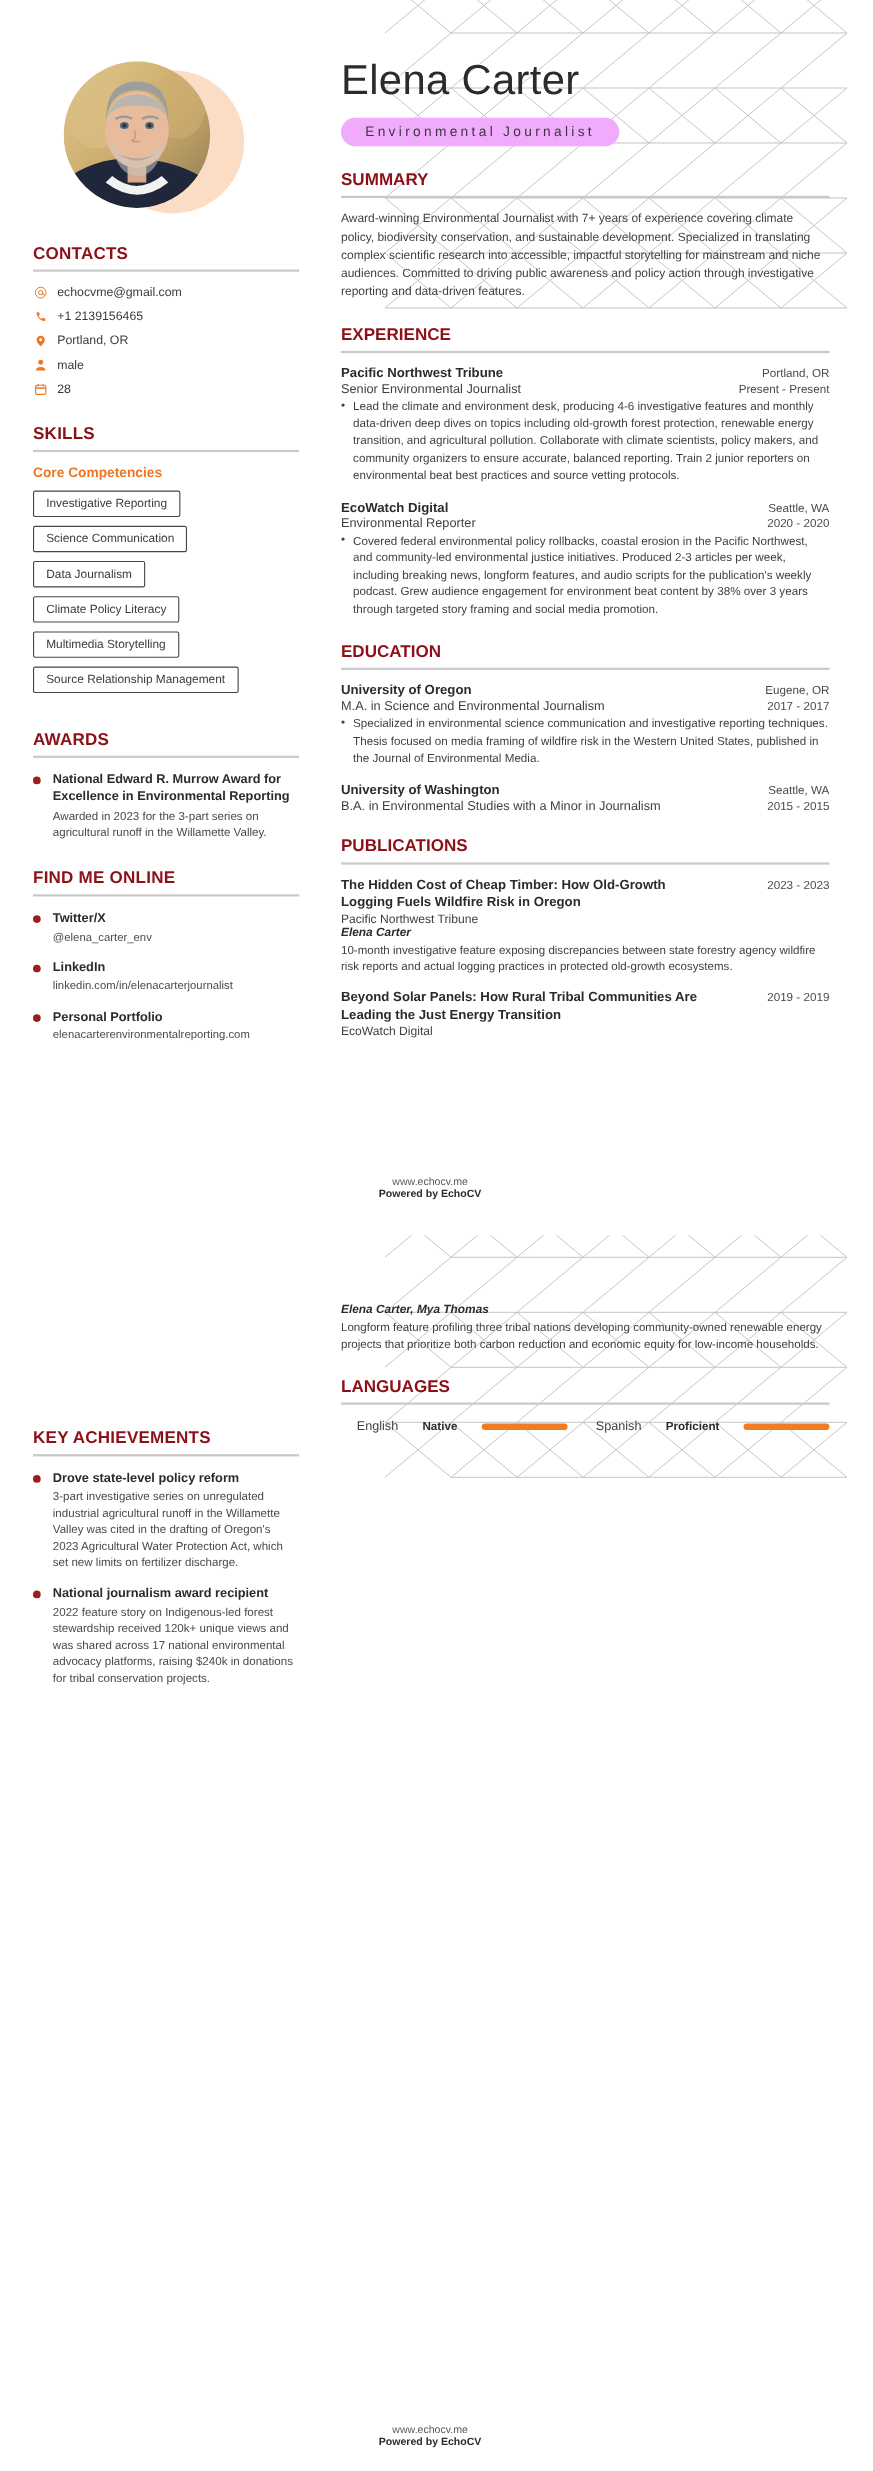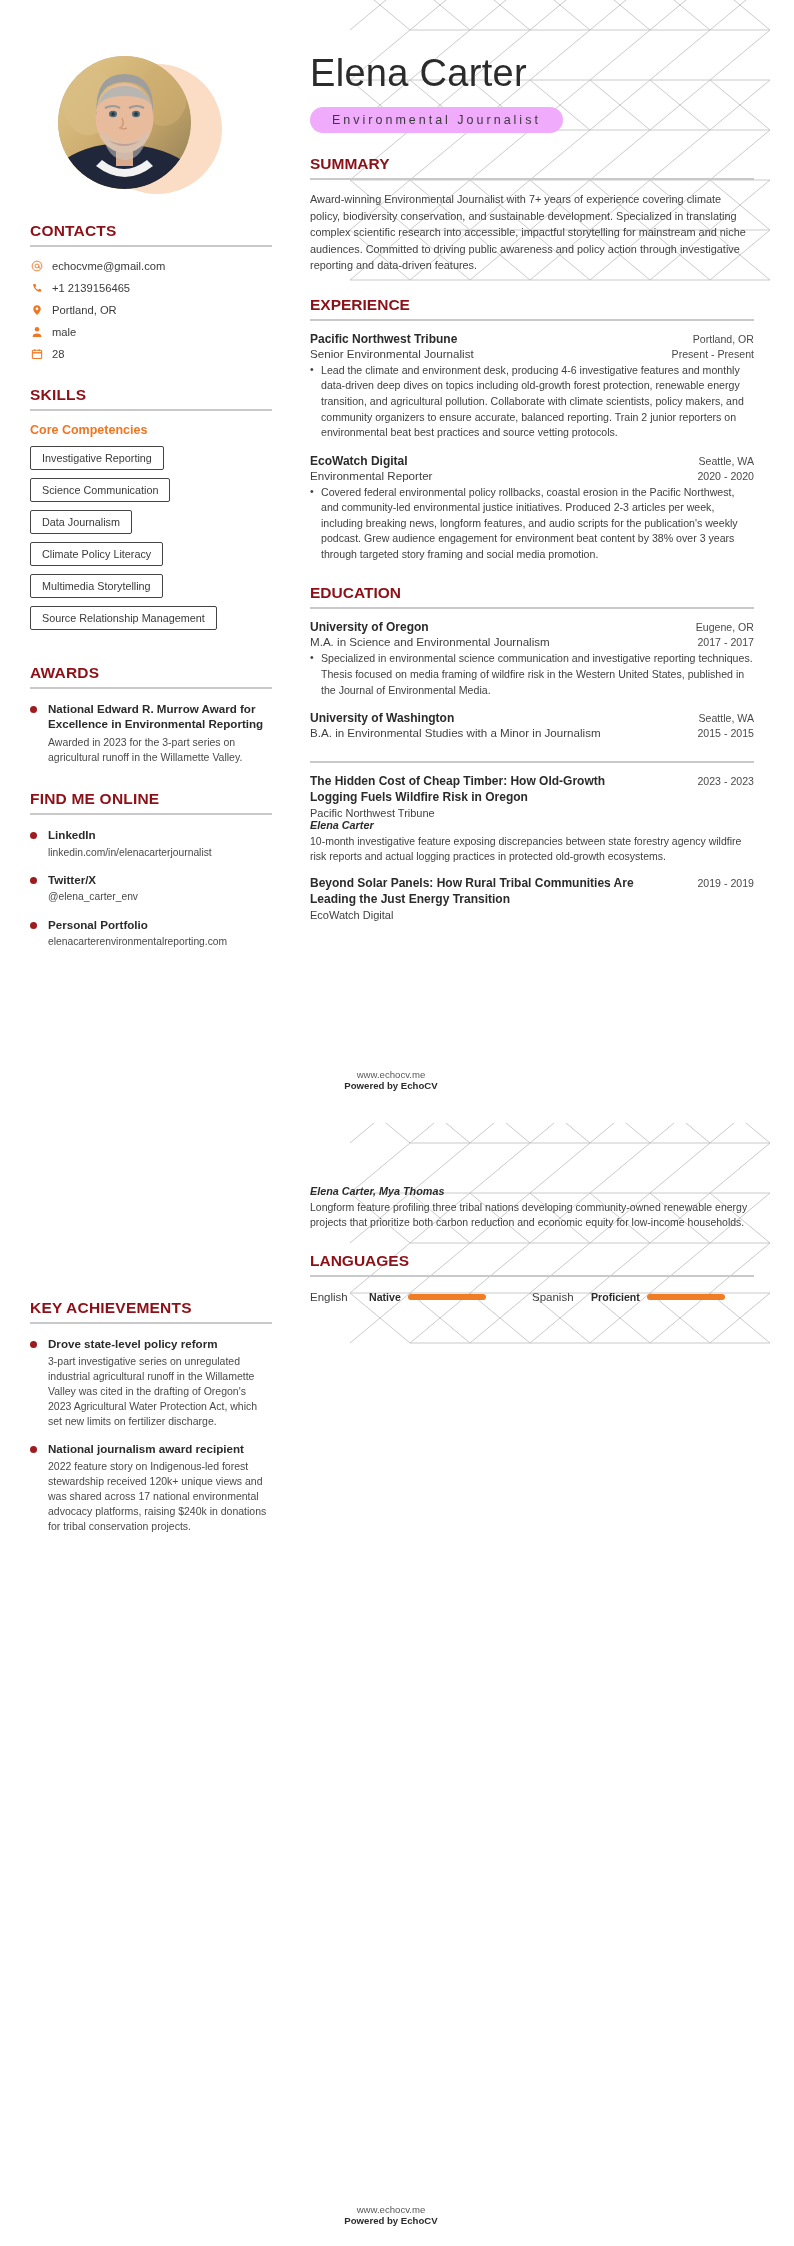--- a/index.html
+++ b/index.html
@@ -239,22 +239,23 @@
 
   .lang-row {
     display: flex;
     align-items: center;
     gap: 0;
     margin-top: 14px;
   }
   .lang-cell {
     display: flex;
     align-items: center;
-    gap: 7px;
+    gap: 22px;
     flex: 1;
+    text-align: right;
   }
   .lang-name { font-size: 11.5px; color: #3f3f3f; min-width: 52px; }
   .lang-level { font-size: 10.6px; font-weight: bold; color: #2b2b2b; }
   .lang-bar {
     height: 6px;
     border-radius: 3px;
     background: #f07d23;
     width: 78px;
   }
 
@@ -426,30 +427,30 @@
 
       </div>
 
       <div class="left-section">
         <div class="sec-title">FIND ME ONLINE</div>
         <div class="sec-rule"></div>
 
         <div class="bullet-item">
           <span class="dot"></span>
           <div>
-            <div class="bi-title">LinkedIn</div>
-            <div class="bi-link">linkedin.com/in/elenacarterjournalist</div>
+            <div class="bi-title">Twitter/X</div>
+            <div class="bi-link">@elena_carter_env</div>
           </div>
         </div>
 
         <div class="bullet-item">
           <span class="dot"></span>
           <div>
-            <div class="bi-title">Twitter/X</div>
-            <div class="bi-link">@elena_carter_env</div>
+            <div class="bi-title">LinkedIn</div>
+            <div class="bi-link">linkedin.com/in/elenacarterjournalist</div>
           </div>
         </div>
 
         <div class="bullet-item">
           <span class="dot"></span>
           <div>
             <div class="bi-title">Personal Portfolio</div>
             <div class="bi-link">elenacarterenvironmentalreporting.com</div>
           </div>
         </div>
@@ -525,20 +526,21 @@
             <span class="meta">Seattle, WA</span>
           </div>
           <div class="role-line">
             <span class="role">B.A. in Environmental Studies with a Minor in Journalism</span>
             <span class="meta">2015 - 2015</span>
           </div>
         </div>
       </div>
 
       <div class="r-section">
+        <div class="r-title">PUBLICATIONS</div>
         <div class="r-rule"></div>
 
         <div class="pub">
           <div class="pub-head">
             <div class="pub-title">The Hidden Cost of Cheap Timber: How Old-Growth Logging Fuels Wildfire Risk in Oregon</div>
             <div class="meta">2023 - 2023</div>
           </div>
           <div class="pub-src">Pacific Northwest Tribune</div>
           <div class="pub-auth">Elena Carter</div>
           <div class="pub-desc">10-month investigative feature exposing discrepancies between state forestry agency wildfire risk reports and actual logging practices in protected old-growth ecosystems.</div>

